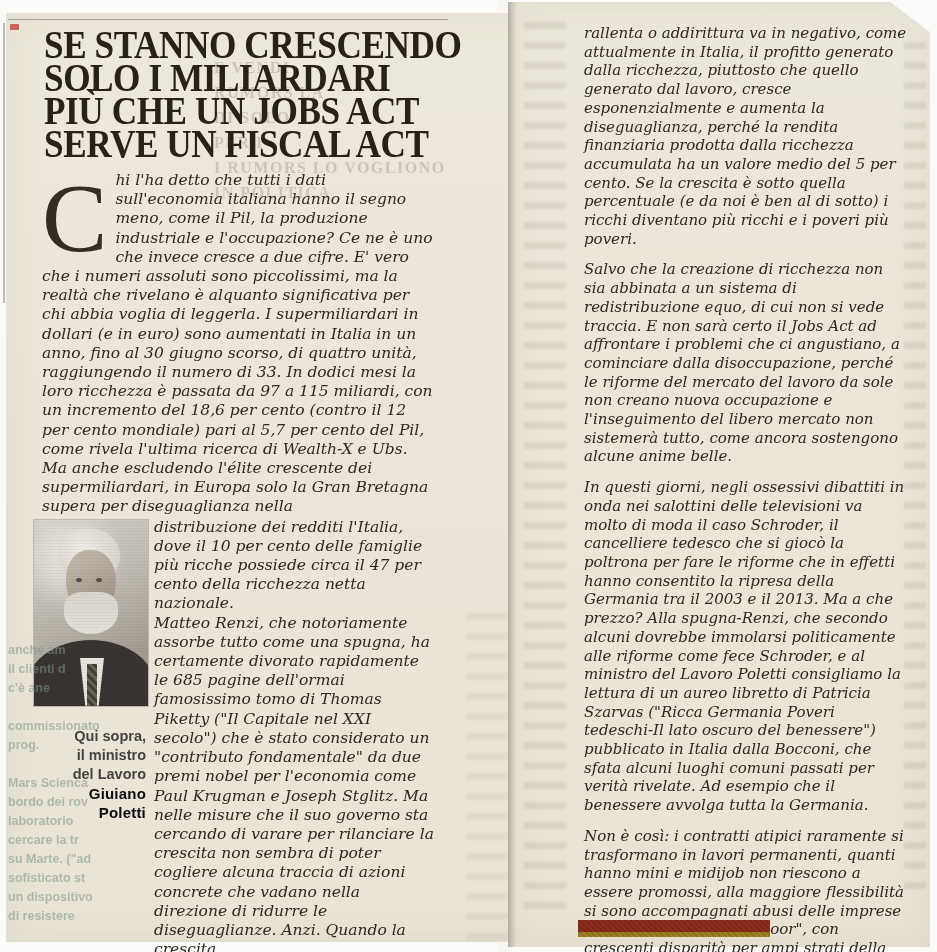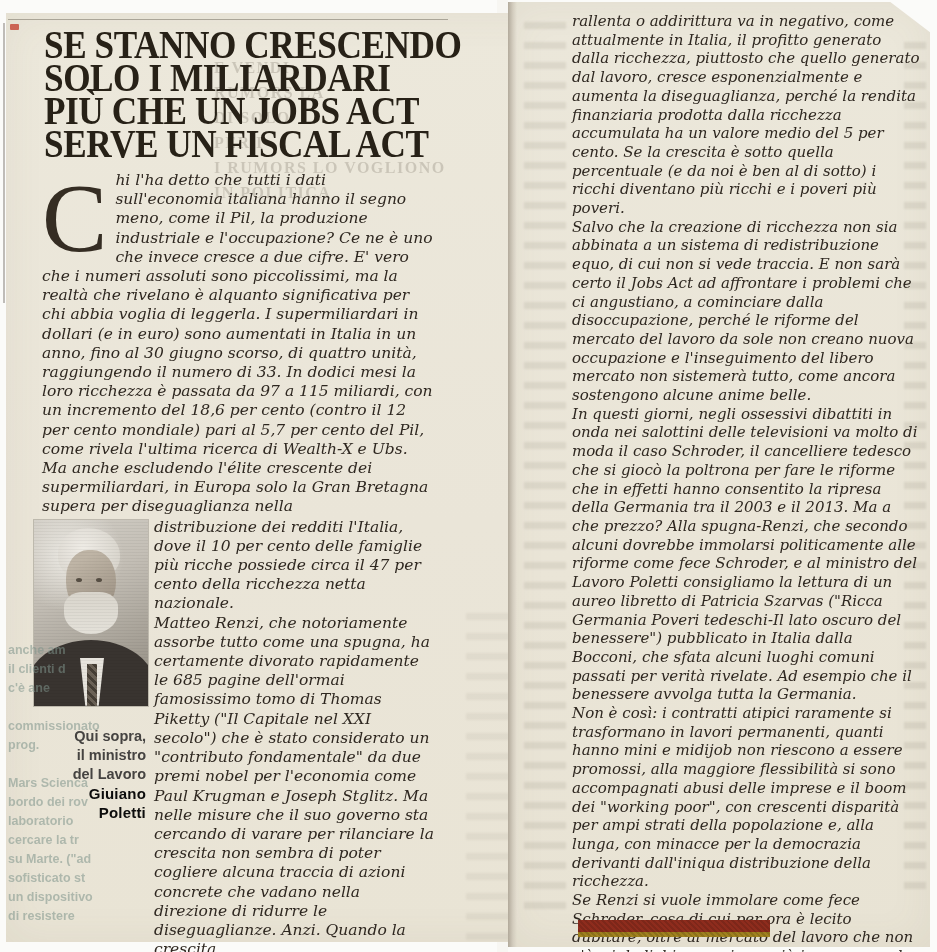--- a/index.html
+++ b/index.html
@@ -101,21 +101,21 @@
     font-family:"Liberation Sans", sans-serif;font-weight:700;
     font-size:14.5px;line-height:19px;color:#454341;font-style:normal;
   }
   figcaption .bold-name{font-size:15px;color:#0c0c0c;letter-spacing:.2px;}
 
   
   #right-article{
     position:absolute;left:64px;top:10px;width:348px;
     font-style:italic;font-size:15px;line-height:18.7px;color:#2e2720;
   }
-  #right-article p{margin:0;}
+  #right-article p{margin:12px;}
   .red-bar{
     position:absolute;left:70px;top:918px;width:192px;height:17px;
     background:linear-gradient(180deg,#8e2c1d 0%,#8e2c1d 68%,#9c7d1d 70%,#a3841f 100%);
   }
   .red-bar::after{content:"";position:absolute;inset:0;
     background:repeating-linear-gradient(45deg,rgba(0,0,0,.12) 0 2px,transparent 2px 4px);}
 </style>
 </head>
 <body>
 

